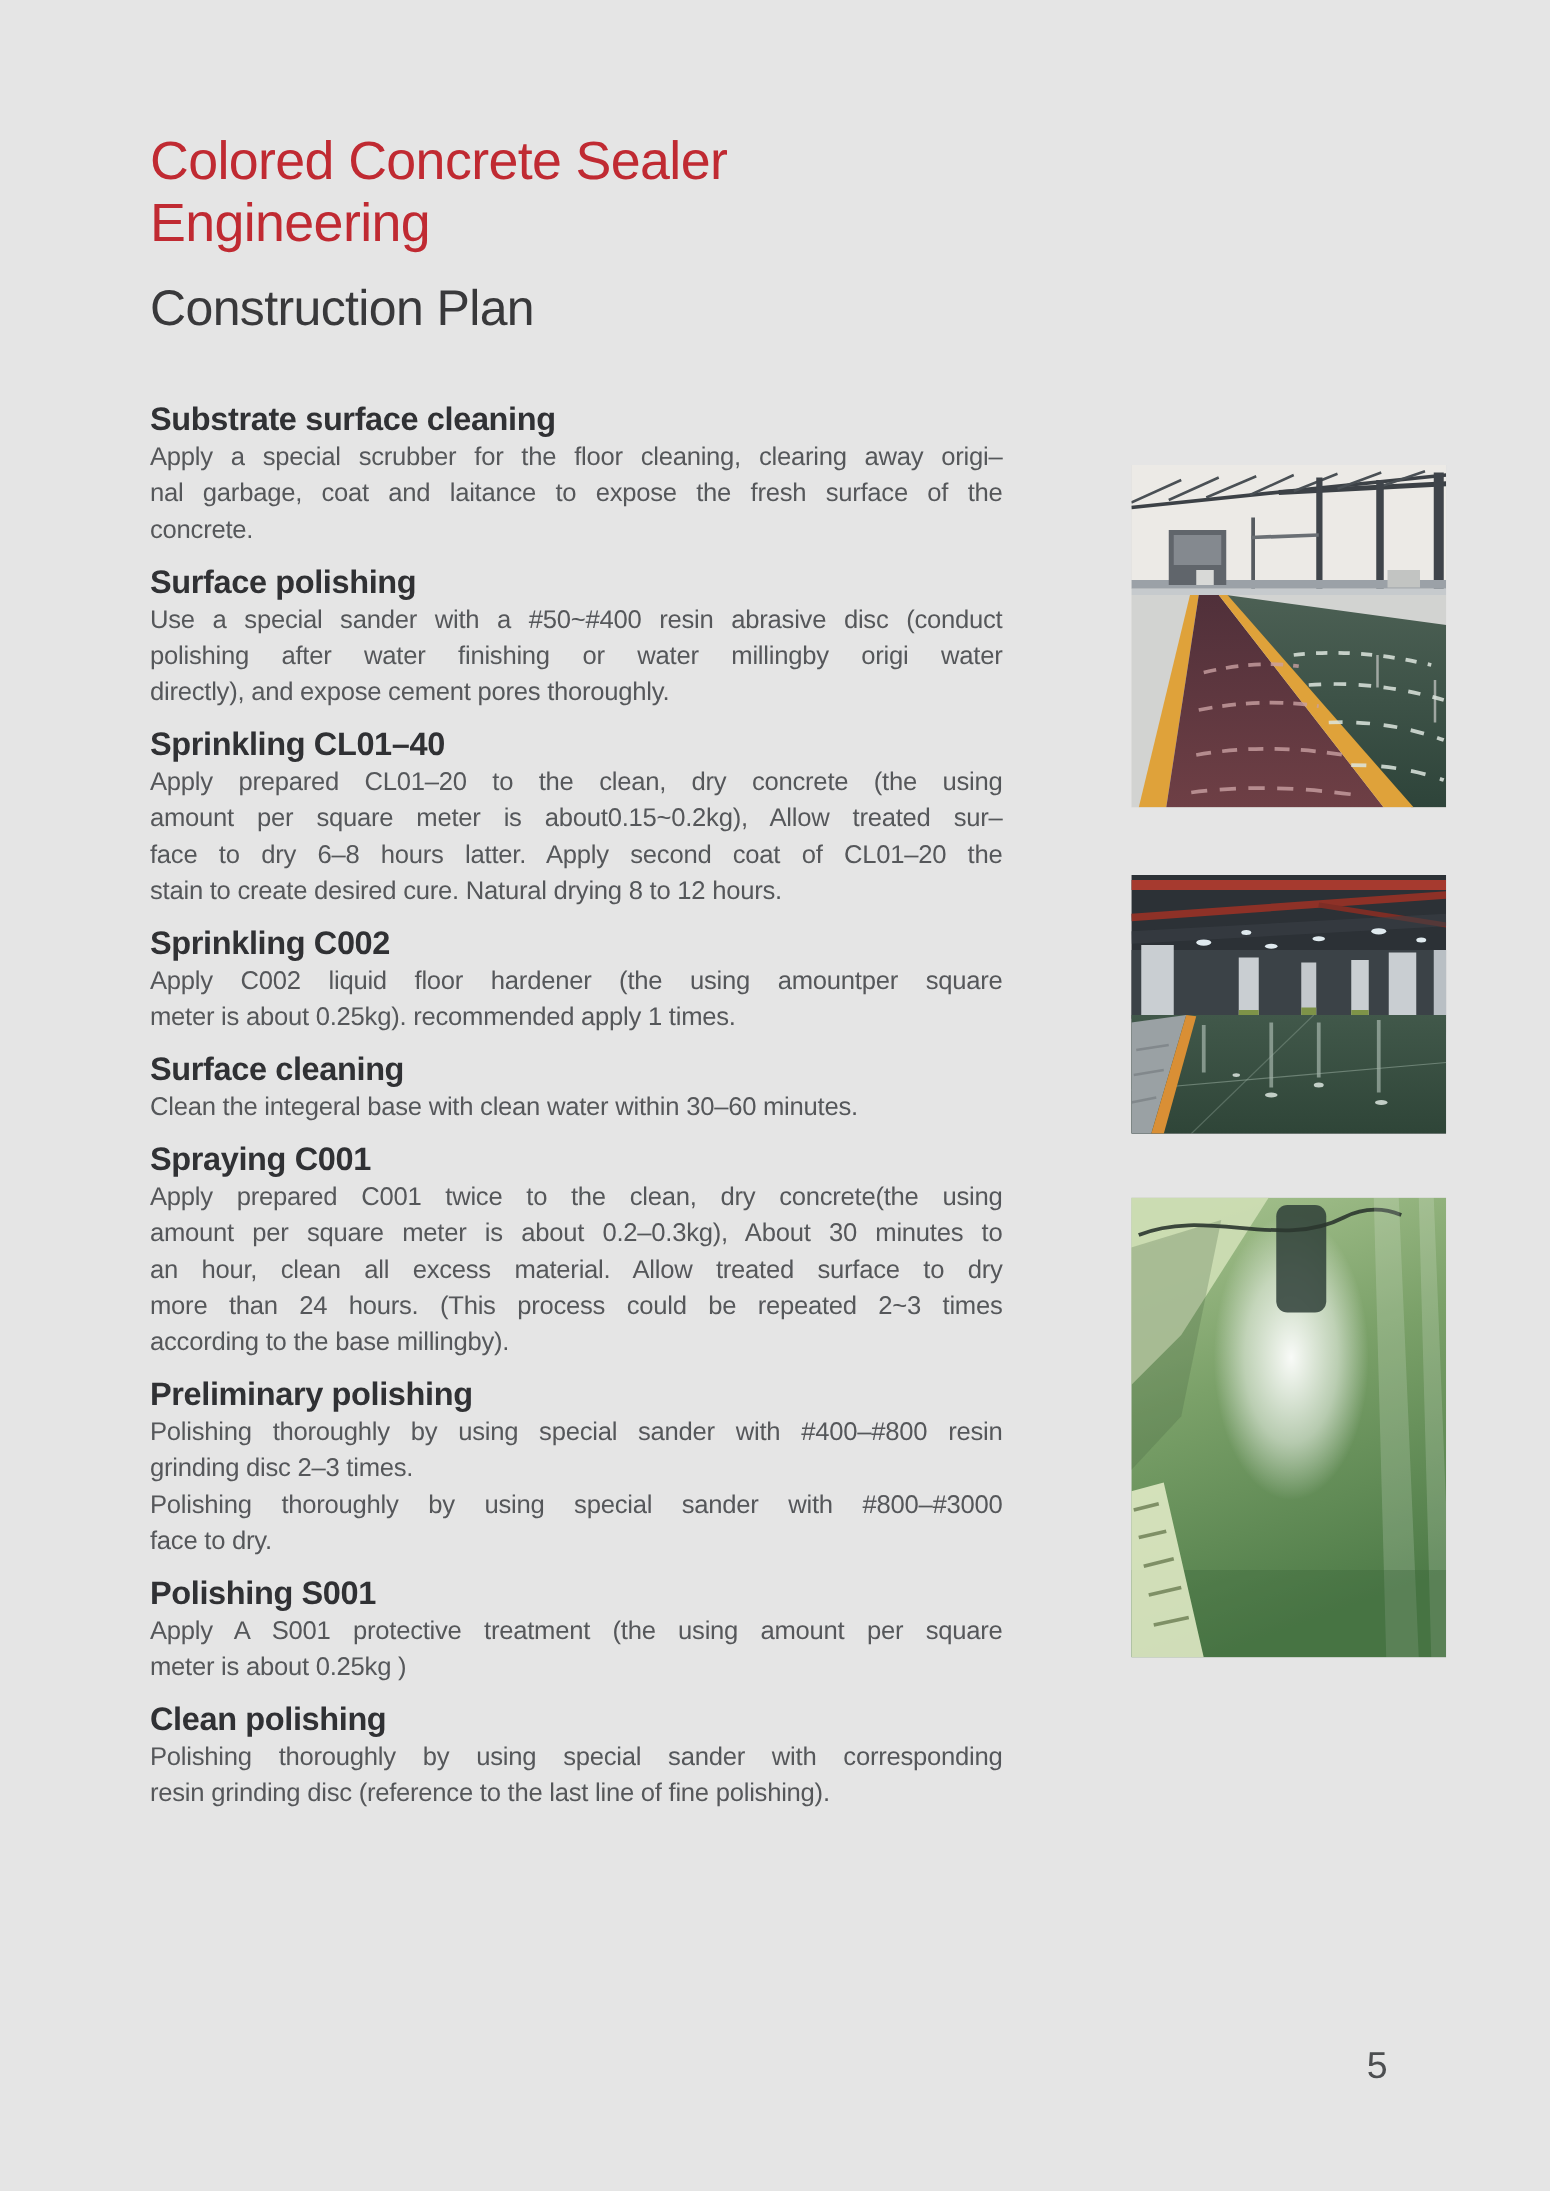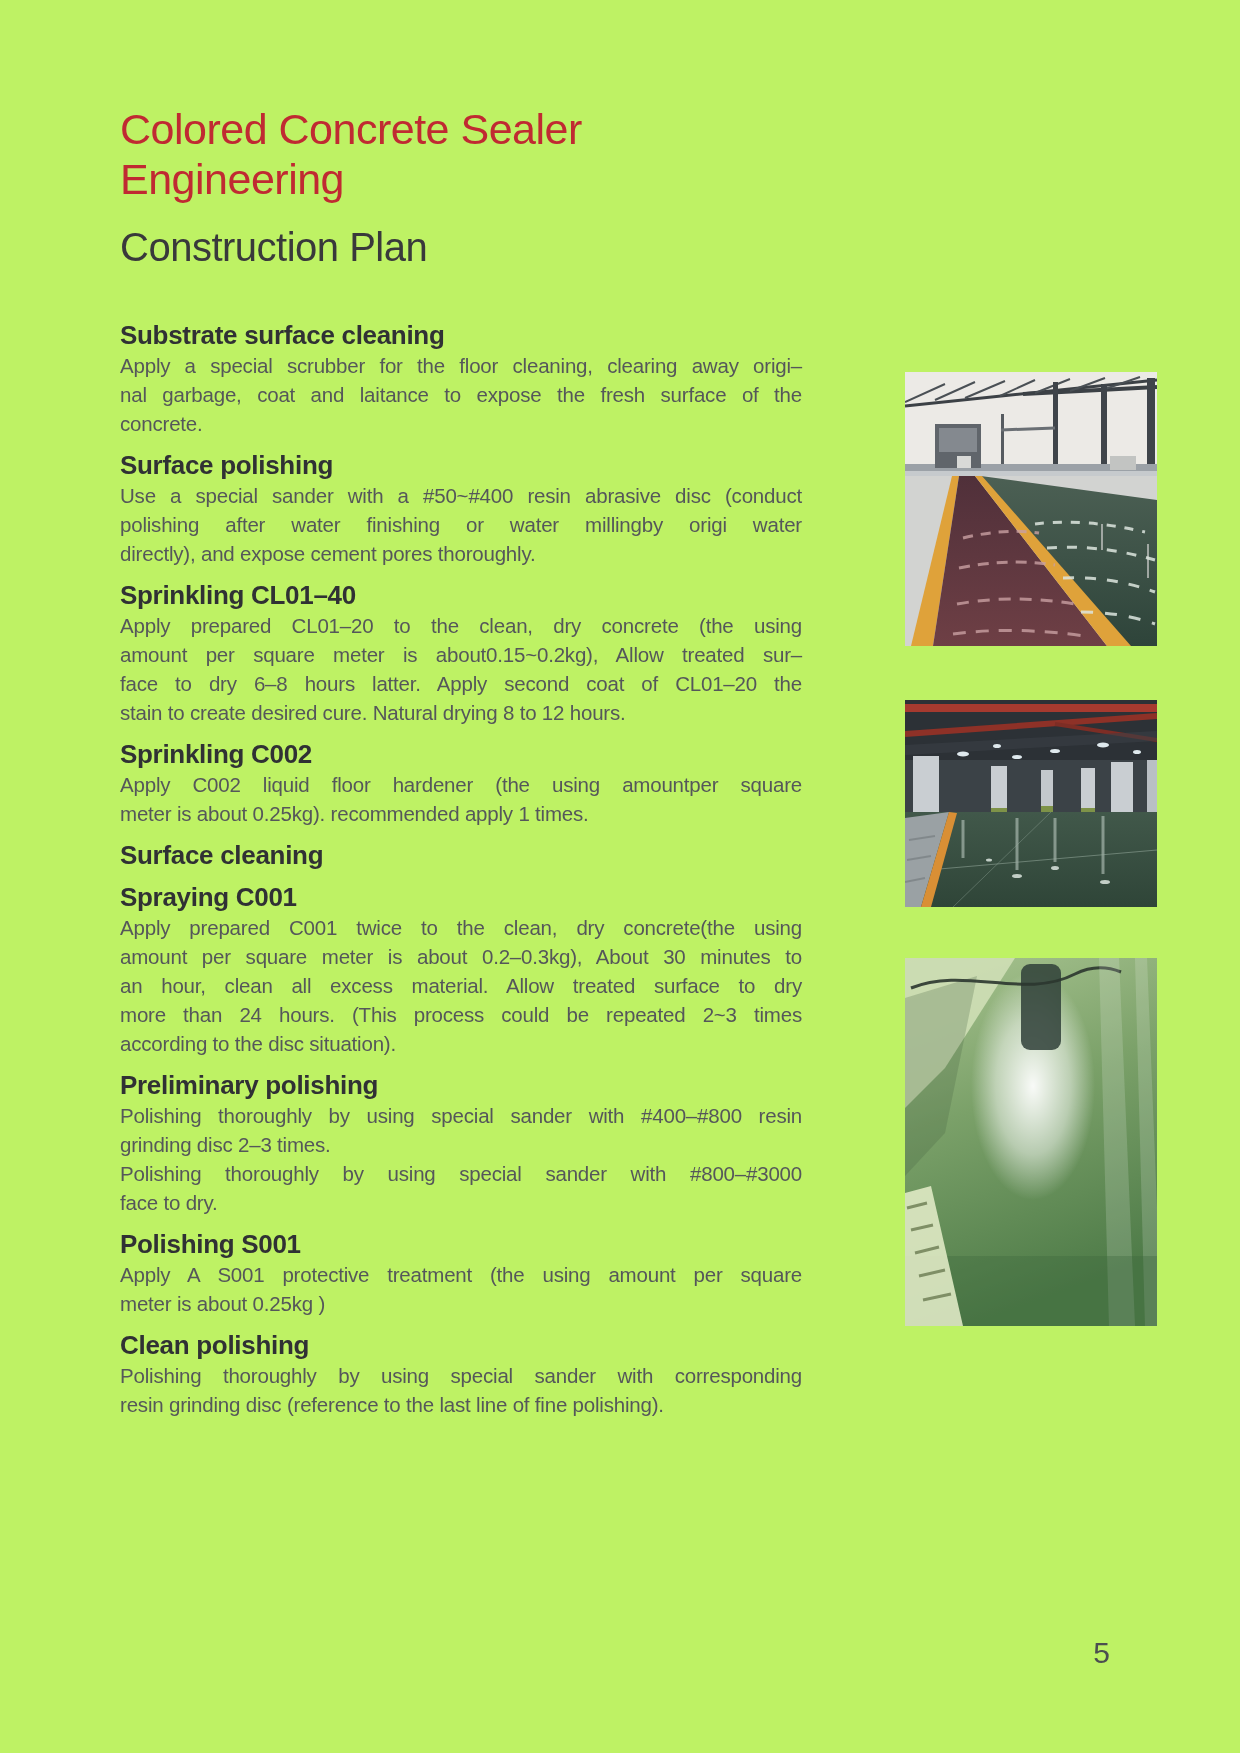--- a/index.html
+++ b/index.html
@@ -1,18 +1,18 @@
 <!DOCTYPE html>
 <html><head>
 <meta charset="utf-8">
 <style>
   html,body{margin:0;padding:0;background:#ffffff;}
   body{width:1240px;height:1753px;position:relative;overflow:hidden;
        font-family:"Liberation Sans","DejaVu Sans",sans-serif;}
-  .page{position:absolute;inset:0;background:#bef264;}
+  .page{position:absolute;inset:0;background:#e5e5e5;}
 
   
   .text-col{position:absolute;left:120px;top:104px;width:682px;}
   h1.doc-title{margin:0;font-size:43px;line-height:50px;font-weight:400;
                letter-spacing:-0.5px;color:#c02a32;}
   h2.doc-subtitle{margin:20px 0 0 0;font-size:40px;line-height:46px;
                   font-weight:400;letter-spacing:-0.5px;color:#39393b;}
   .sections{margin-top:50px;}
   section.doc-section h3{margin:12px 0 1px 0;font-size:26px;line-height:30px;
                          font-weight:700;letter-spacing:-0.3px;color:#303134;}
@@ -69,29 +69,32 @@
         </section>
         <section class="doc-section">
           <h3>Sprinkling C002</h3>
           <div class="body">
             <div class="jline">Apply C002 liquid floor hardener (the using amountper square</div>
             <div class="jline last">meter is about 0.25kg). recommended apply 1 times.</div>
           </div>
         </section>
         <section class="doc-section">
           <h3>Surface cleaning</h3>
+          <div class="body">
+            <div class="jline last">Clean the integeral base with clean water within 30–60 minutes.</div>
+          </div>
         </section>
         <section class="doc-section">
           <h3>Spraying C001</h3>
           <div class="body">
             <div class="jline">Apply prepared C001 twice to the clean, dry concrete(the using</div>
             <div class="jline">amount per square meter is about 0.2–0.3kg), About 30 minutes to</div>
             <div class="jline">an hour, clean all excess material. Allow treated surface to dry</div>
             <div class="jline">more than 24 hours. (This process could be repeated 2~3 times</div>
-            <div class="jline last">according to the disc situation).</div>
+            <div class="jline last">according to the base millingby).</div>
           </div>
         </section>
         <section class="doc-section">
           <h3>Preliminary polishing</h3>
           <div class="body">
             <div class="jline">Polishing thoroughly by using special sander with #400–#800 resin</div>
             <div class="jline last">grinding disc 2–3 times.</div>
           </div>
         </section>
         <section class="doc-section">

